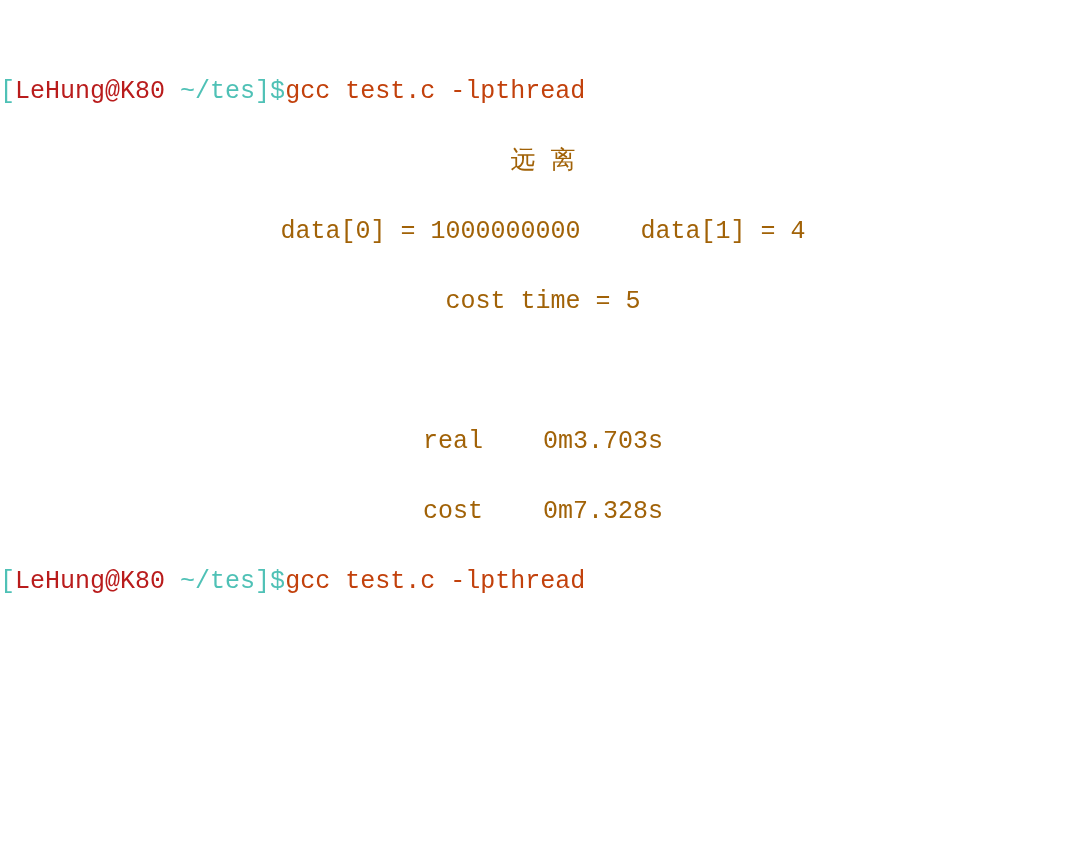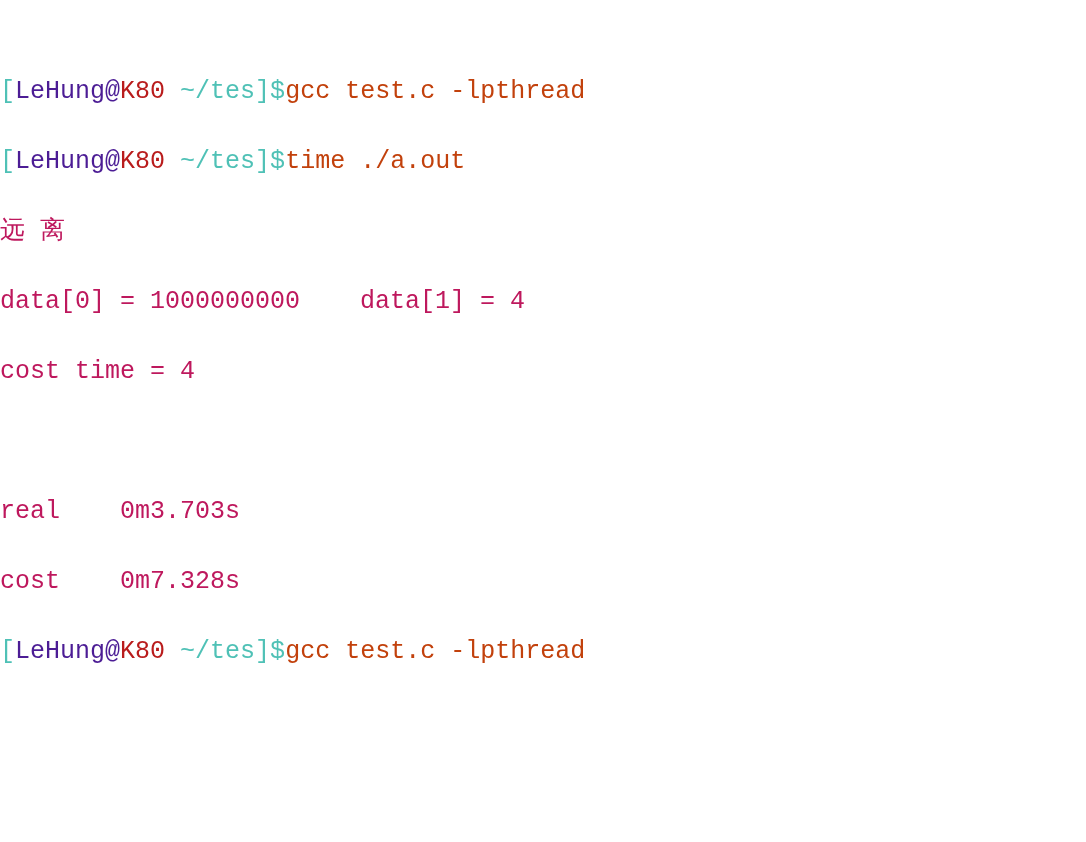--- a/index.html
+++ b/index.html
@@ -18,49 +18,49 @@
     padding: 4px 0 0 0;
     white-space: pre;
   }
   .line {
     display: block;
   }
   .bracket {
     color: #4fc1b6;
   }
   .prompt-user {
-    color: #4c1d95;
+    color: #b91c1c;
   }
   .prompt-host {
     color: #b91c1c;
   }
   .prompt-path {
     color: #4fc1b6;
     text-align: right;
   }
   .prompt-sym {
     color: #4fc1b6;
   }
   .cmd {
     color: #c2410c;
   }
   .out {
-    color: #be185d;
+    color: #a16207;
+    text-align: center;
   }
 </style>
 </head>
 <body>
 
 <div class="terminal">
 
 <span class="line"><span class="bracket">[</span><span class="prompt-user">LeHung</span><span class="prompt-user">@</span><span class="prompt-host">K80</span><span class="prompt-path"> </span><span class="prompt-path">~/tes</span><span class="bracket">]</span><span class="prompt-sym">$</span><span class="cmd">gcc test.c -lpthread</span></span>
-<span class="line"><span class="bracket">[</span><span class="prompt-user">LeHung</span><span class="prompt-user">@</span><span class="prompt-host">K80</span><span class="prompt-path"> </span><span class="prompt-path">~/tes</span><span class="bracket">]</span><span class="prompt-sym">$</span><span class="cmd">time ./a.out</span></span>
 <span class="line out">远 离</span>
 <span class="line out">data[0] = 1000000000    data[1] = 4</span>
-<span class="line out">cost time = 4</span>
+<span class="line out">cost time = 5</span>
 <span class="line out"> </span>
 <span class="line out">real    0m3.703s</span>
 <span class="line out">cost    0m7.328s</span>
 <span class="line"><span class="bracket">[</span><span class="prompt-user">LeHung</span><span class="prompt-user">@</span><span class="prompt-host">K80</span><span class="prompt-path"> </span><span class="prompt-path">~/tes</span><span class="bracket">]</span><span class="prompt-sym">$</span><span class="cmd">gcc test.c -lpthread</span></span>
 
 
 
 
 
 

